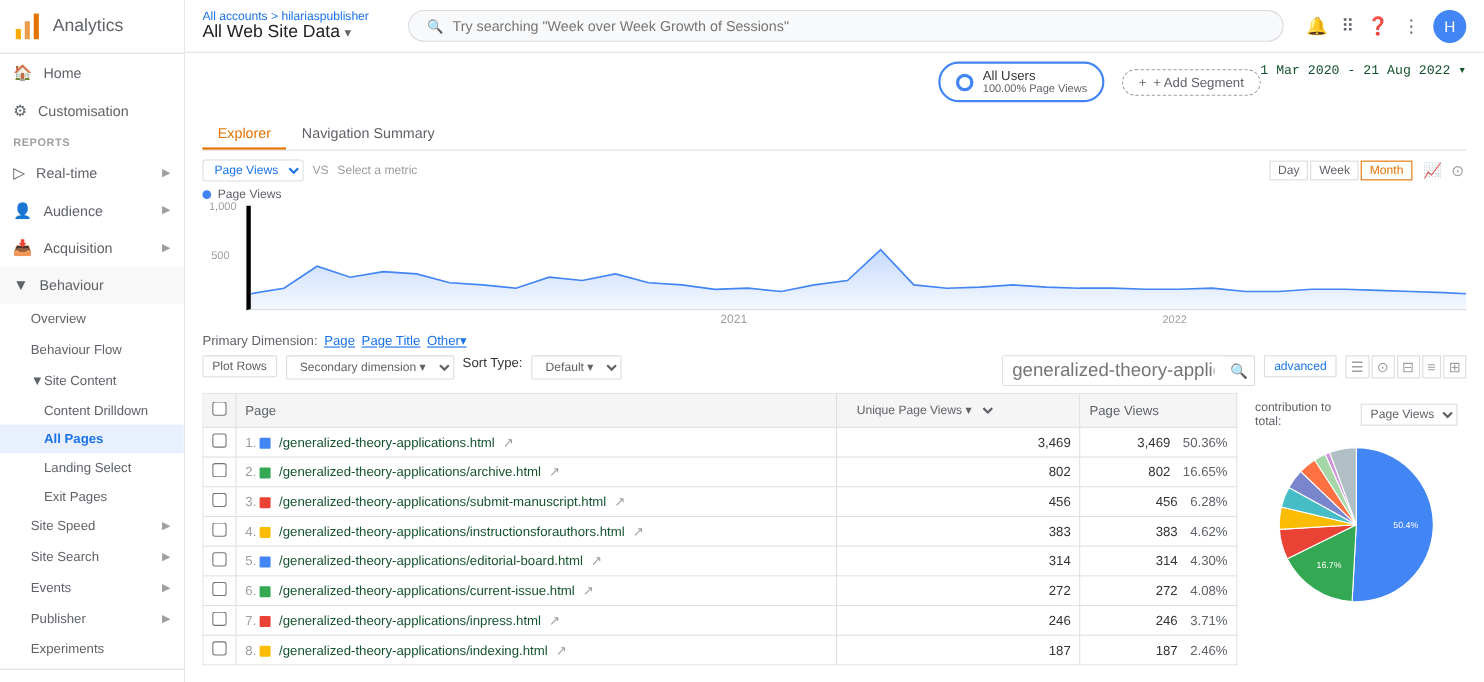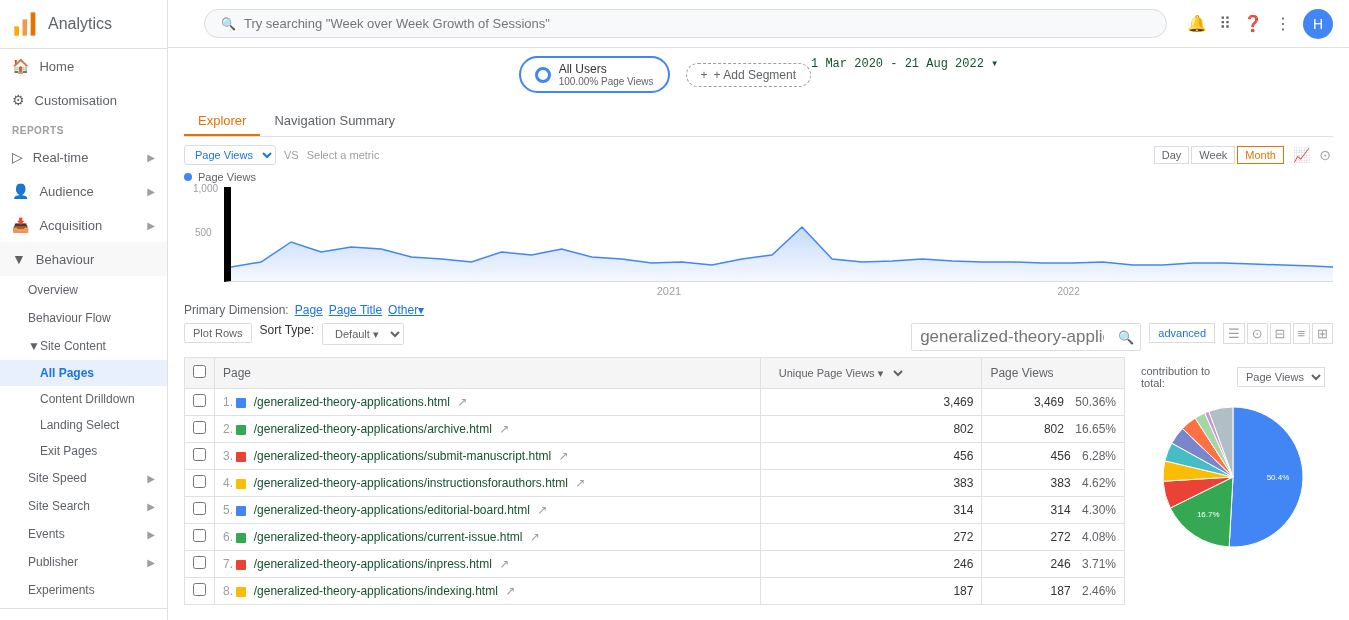--- a/index.html
+++ b/index.html
@@ -299,25 +299,25 @@
   <div class="sidebar-sub-item">
     <span>Overview</span>
   </div>
   <div class="sidebar-sub-item">
     <span>Behaviour Flow</span>
   </div>
   <div class="sidebar-sub-item">
     <span style="color:#5f6368;">▼ </span>
     <span>Site Content</span>
   </div>
+  <div class="sidebar-sub-sub-item">
+    <span>Content Drilldown</span>
+  </div>
   <div class="sidebar-sub-sub-item active">
     <span>All Pages</span>
-  </div>
-  <div class="sidebar-sub-sub-item">
-    <span>Content Drilldown</span>
   </div>
   <div class="sidebar-sub-sub-item">
     <span>Landing Select</span>
   </div>
   <div class="sidebar-sub-sub-item">
     <span>Exit Pages</span>
   </div>
   <div class="sidebar-sub-item sidebar-expandable">
     <span>Site Speed</span>
     <span class="chevron">▶</span>
@@ -345,36 +345,47 @@
       <span>Conversions</span>
     </span>
 
   </div>
 
 </div>
 
 <div id="main">
 
   <div id="topbar">
+    <div style="display:flex;flex-direction:column;margin-right:16px;">
+      <div class="breadcrumb">
+        <span>All accounts</span>
+        <span> &gt; </span>
+        <span>hilariaspublisher</span>
+      </div>
+      <div class="site-title">
+        <span>All Web Site Data</span>
+        <span class="dropdown-arrow">▾</span>
+      </div>
+    </div>
     <div class="search-box">
       <span class="search-icon">🔍</span>
       <input type="text" placeholder="Try searching &quot;Week over Week Growth of Sessions&quot;" style="">
     </div>
     <div class="topbar-icons">
       <span class="topbar-icon">🔔</span>
       <span class="topbar-icon">⠿</span>
       <span class="topbar-icon">❓</span>
       <span class="topbar-icon">⋮</span>
       <div class="avatar">H</div>
     </div>
   </div>
 
   <div id="content">
 
-    <div style="display:flex; justify-content:center; align-items:flex-start; margin-bottom:6px;">
+    <div style="display:flex; justify-content:flex-end; align-items:flex-start; margin-bottom:6px;">
       <div class="segments-row">
         <div class="segment-pill">
           <span class="segment-circle"></span>
           <div>
             <div>All Users</div>
             <div style="font-size:10px;color:#5f6368;">100.00% Page Views</div>
           </div>
         </div>
         <div class="add-segment">
           <span class="plus">+</span>
@@ -408,21 +419,21 @@
         <span class="chart-type-btn active">📈</span>
         <span class="chart-type-btn">⊙</span>
       </div>
     </div>
 
     <div class="chart-area">
       <div class="chart-legend">
         <span class="legend-dot"></span>
         <span>Page Views</span>
       </div>
-      <div style="position:relative;height:95px;margin-left:40px;border-left:7px solid #000000;border-bottom:1px solid #e0e0e0;text-decoration:underline;">
+      <div style="position:relative;height:95px;margin-left:40px;border-left:4px solid #000000;border-bottom:1px solid #e0e0e0;text-decoration:underline;">
         <span class="y-label" style="top:-4px;left:-38px;">1,000</span>
         <span class="y-label" style="top:40px;left:-36px;">500</span>
         
         <svg width="100%" height="95" viewBox="0 0 1100 95" preserveAspectRatio="none">
           <defs>
             <linearGradient id="chartGrad" x1="0" y1="0" x2="0" y2="1">
               <stop offset="0%" stop-color="#4285f4" stop-opacity="0.3"></stop>
               <stop offset="100%" stop-color="#4285f4" stop-opacity="0.05"></stop>
             </linearGradient>
           </defs>
@@ -437,20 +448,23 @@
 
     <div class="primary-dim-row" style="margin-top:12px;">
       <span>Primary Dimension:</span>
       <span class="dim-link">Page</span>
       <span class="dim-link">Page Title</span>
       <span class="dim-link">Other▾</span>
     </div>
 
     <div class="table-controls">
       <button class="plot-rows-btn">Plot Rows</button>
+      <select class="secondary-dim-select">
+        <option>Secondary dimension ▾</option>
+      </select>
       <span>Sort Type:</span>
       <select class="sort-type-select">
         <option>Default ▾</option>
       </select>
       <div class="search-filter">
         <input type="text" style="width: 200px;" placeholder="generalized-theory-applic...">
         <span class="filter-icon">🔍</span>
       </div>
       <button class="advanced-btn">advanced</button>
       <div class="view-btns">

